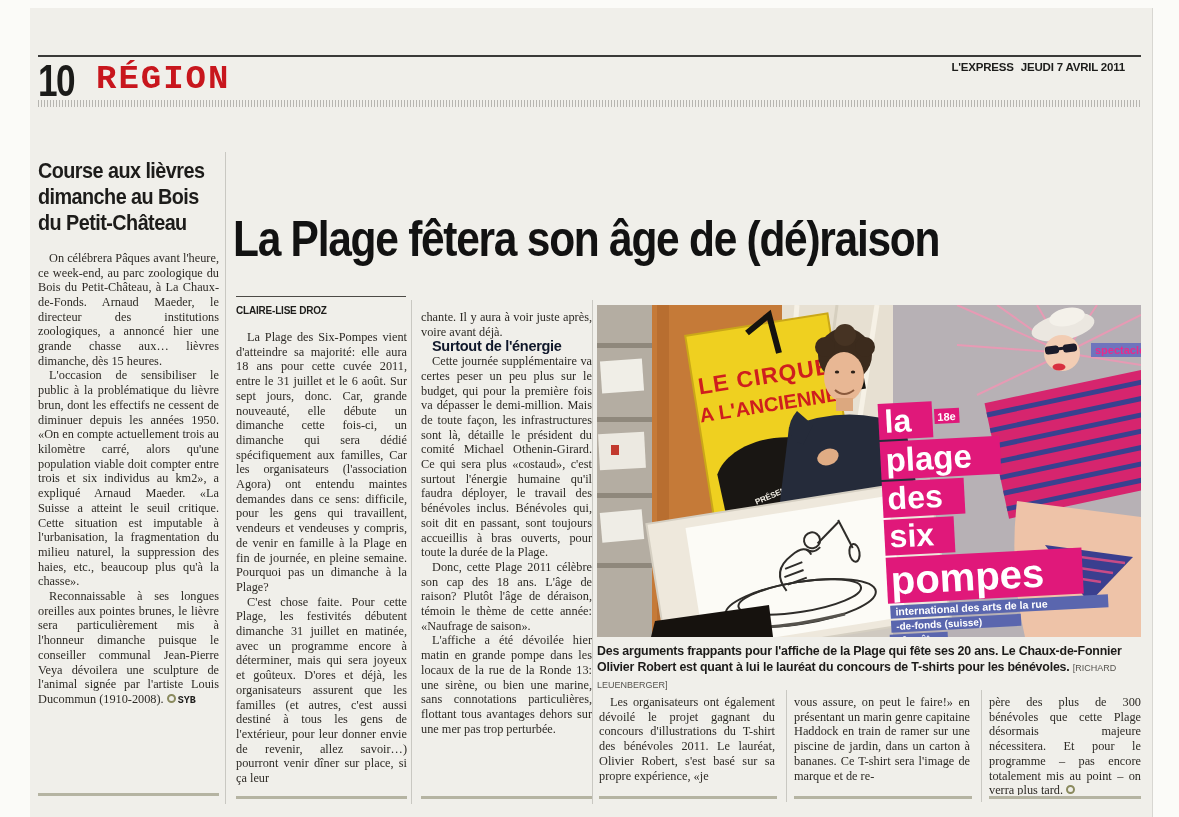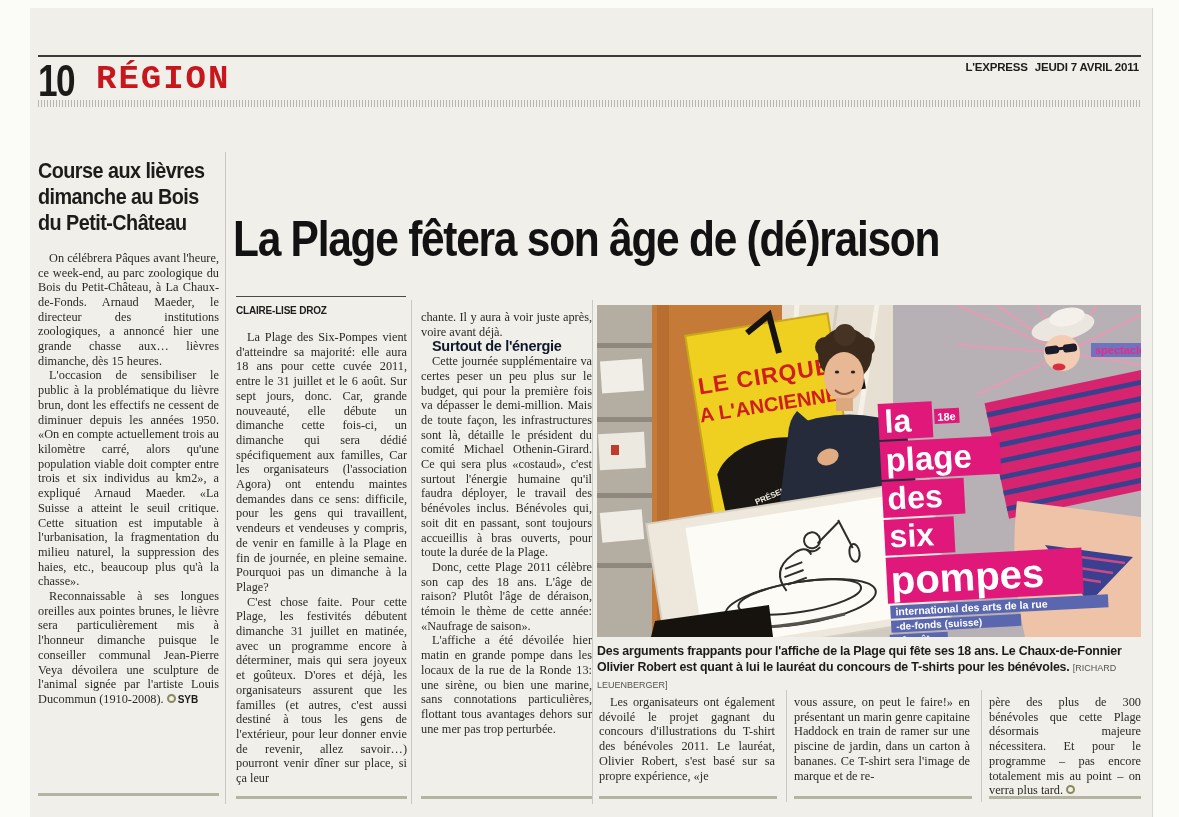--- a/index.html
+++ b/index.html
@@ -4,21 +4,21 @@
 <style>
   html,body{margin:0;padding:0;background:#fbfbf8;}
   .page{position:relative;width:1179px;height:817px;background:#fbfbf8;overflow:hidden;
         font-family:"Liberation Serif",serif;color:#2b2824;}
   .sheet{position:absolute;left:30px;top:8px;width:1122px;height:809px;background:#f0efea;
          border-right:1px solid #d8d7d2;}
   .abs{position:absolute;}
 
   
   .top-rule{left:38px;top:55px;width:1103px;height:2px;background:#3a3a38;}
-  .masthead{right:40px;top:61px;font-family:"Liberation Sans",sans-serif;font-size:11.5px;
+  .masthead{right:54px;top:61px;font-family:"Liberation Sans",sans-serif;font-size:11.5px;
             letter-spacing:-0.2px;color:#1d1d1b;white-space:nowrap;}
   .masthead .paper{font-weight:700;}
   .masthead .date{font-weight:600;margin-left:4px;}
   .pageno{left:38px;top:56px;font-family:"Liberation Sans",sans-serif;font-weight:700;
           font-size:44px;color:#1b1b19;transform:scaleX(0.8);transform-origin:0 0;letter-spacing:-2px;}
   .section{left:96px;top:60px;font-family:Liberation Mono, monospace;font-weight:700;
            font-size:34px;color:#c8161d;letter-spacing:2px;}
   .ticks{left:38px;top:100px;width:1103px;height:7px;
          background:repeating-linear-gradient(90deg,#a3a29d 0 1px,transparent 1px 3px);opacity:.75;}
 
@@ -32,21 +32,21 @@
   .left-col{left:38px;top:156px;width:181px;}
   .left-col .kicker{font-size:18.5px;}
   .left-title{font-family:"Liberation Sans",sans-serif;font-weight:700;font-size:22px;
               line-height:1.18;color:#1d1c1a;letter-spacing:-0.6px;margin-top:2px;
               transform:scaleX(0.9);transform-origin:0 0;width:201px;}
   .bodytext{font-size:12.3px;line-height:14.7px;text-align:justify;color:#2d2a25;}
   .bodytext p{margin:0;text-indent:11px;}
   .left-body{margin-top:15px;}
   .dot{display:inline-block;width:5px;height:5px;border:2px solid #8a8a5e;border-radius:50%;
        vertical-align:baseline;margin:0 2px 0 3px;}
-  .sig{font-family:Liberation Sans, sans-serif;font-weight:700;font-size:10px;color:#1d1c1a;}
+  .sig{font-family:Liberation Mono, monospace;font-weight:700;font-size:10px;color:#1d1c1a;}
 
   
   .lead-block{left:236px;top:160px;width:868px;font-size:20px;line-height:26.5px;color:#17161a;}
   .lead-block .kicker{font-size:18px;display:inline-block;transform:scaleX(0.88);
                       transform-origin:0 72%;margin-right:-6px;}
   .headline{left:233px;top:210px;font-family:"Liberation Sans",sans-serif;font-weight:700;
             font-size:50px;letter-spacing:-1.5px;color:#121212;transform:scaleX(0.85);
             transform-origin:0 0;white-space:nowrap;}
 
   .byline{left:236px;top:296px;width:170px;border-top:1.5px solid #4c4a46;padding-top:8px;
@@ -252,21 +252,21 @@
         <text x="293" y="320.5" font-size="10" font-weight="700" fill="#fff">-de-fonds (suisse)</text>
         <rect x="286" y="325" width="58" height="11" fill="#5a66ae"></rect>
         <text x="290" y="334" font-size="9.5" font-weight="700" fill="#fff">– 6 août</text>
       </g>
       <rect x="494" y="38" width="50" height="14" fill="#6f74bd"></rect>
       <text x="498" y="49" font-size="11" font-weight="700" fill="#e82a8b">spectacle</text>
     </g>
   </svg>
 
   <div class="abs caption">
-    <span>Des arguments frappants pour l'affiche de la Plage qui fête ses 18 ans. Le Chaux-de-Fonnier Olivier Robert est quant à lui le lauréat du concours de T-shirts pour les bénévoles.</span>
+    <span>Des arguments frappants pour l'affiche de la Plage qui fête ses 20 ans. Le Chaux-de-Fonnier Olivier Robert est quant à lui le lauréat du concours de T-shirts pour les bénévoles.</span>
     <span class="credit">[RICHARD LEUENBERGER]</span>
   </div>
 
   <div class="abs bodytext bcol" style="left:599px;">
     <p>Les organisateurs ont également dévoilé le projet gagnant du concours d'illustrations du T-shirt des bénévoles 2011. Le lauréat, Olivier Robert, s'est basé sur sa propre expérience, «je</p>
   </div>
   <div class="abs vdiv" style="left:786px;top:690px;height:112px;"></div>
   <div class="abs bodytext bcol noindent" style="left:794px;">
     <p class="noindent">vous assure, on peut le faire!» en présentant un marin genre capitaine Haddock en train de ramer sur une piscine de jardin, dans un carton à bananes. Ce T-shirt sera l'image de marque et de re-</p>
   </div>

